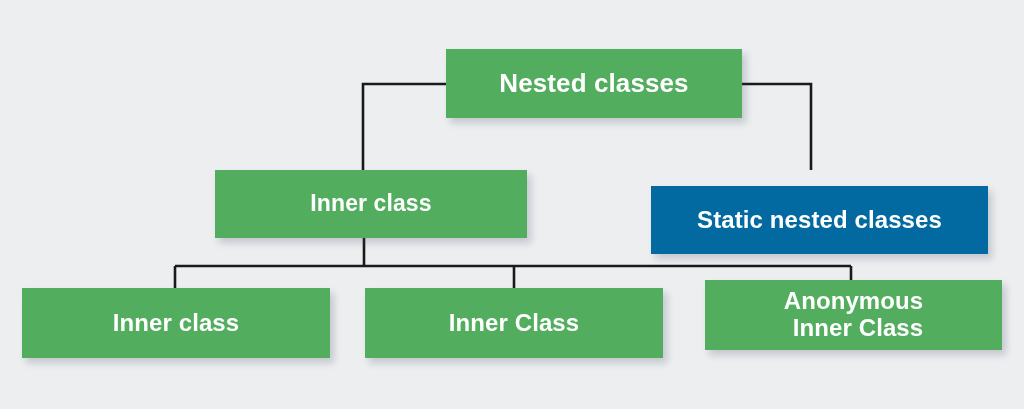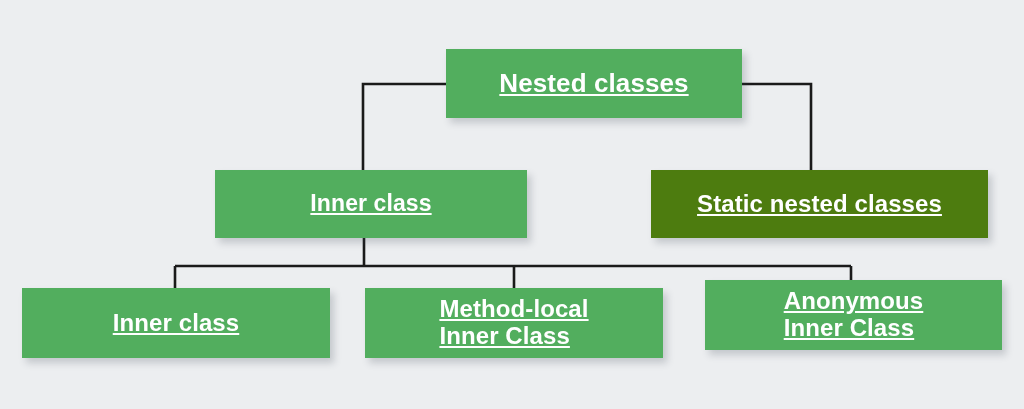--- a/index.html
+++ b/index.html
@@ -25,33 +25,32 @@
     top: 0;
     width: 1024px;
     height: 409px;
     pointer-events: none;
   }
   .node {
     position: absolute;
     display: flex;
     align-items: center;
     justify-content: center;
-    text-align: left;
+    text-align: right;
     color: #FFFFFF;
     font-weight: bold;
     line-height: 1.12;
     letter-spacing: 0.1px;
     box-shadow: 4px 5px 7px rgba(60, 70, 80, 0.22);
     box-sizing: border-box;
     padding: 16px 8px;
     z-index: 2;
-    text-decoration: underline;
   }
   .node-green { background: #52AE5E; }
-  .node-red   { background: #4d7c0f; }
+  .node-red   { background: #0369a1; margin-top: 16px; }
 
   
   #node-nested-classes {
     left: 446px; top: 49px; width: 296px; height: 69px;
     font-size: 26px;
   }
   
   #node-inner-class {
     left: 215px; top: 170px; width: 312px; height: 68px;
     font-size: 23px;
@@ -108,21 +107,20 @@
   <div class="node node-red" id="node-static-nested-classes">
     <span class="node-label">Static nested classes</span>
   </div>
 
   <div class="node node-green" id="node-inner-class-leaf">
     <span class="node-label">Inner class</span>
   </div>
 
   <div class="node node-green" id="node-method-local-inner-class">
     <div>
-      <span class="node-label">Method-local</span>
       <span class="node-label">Inner Class</span>
     </div>
   </div>
 
   <div class="node node-green" id="node-anonymous-inner-class">
     <div>
       <span class="node-label">Anonymous</span>
       <span class="node-label">Inner Class</span>
     </div>
   </div>

